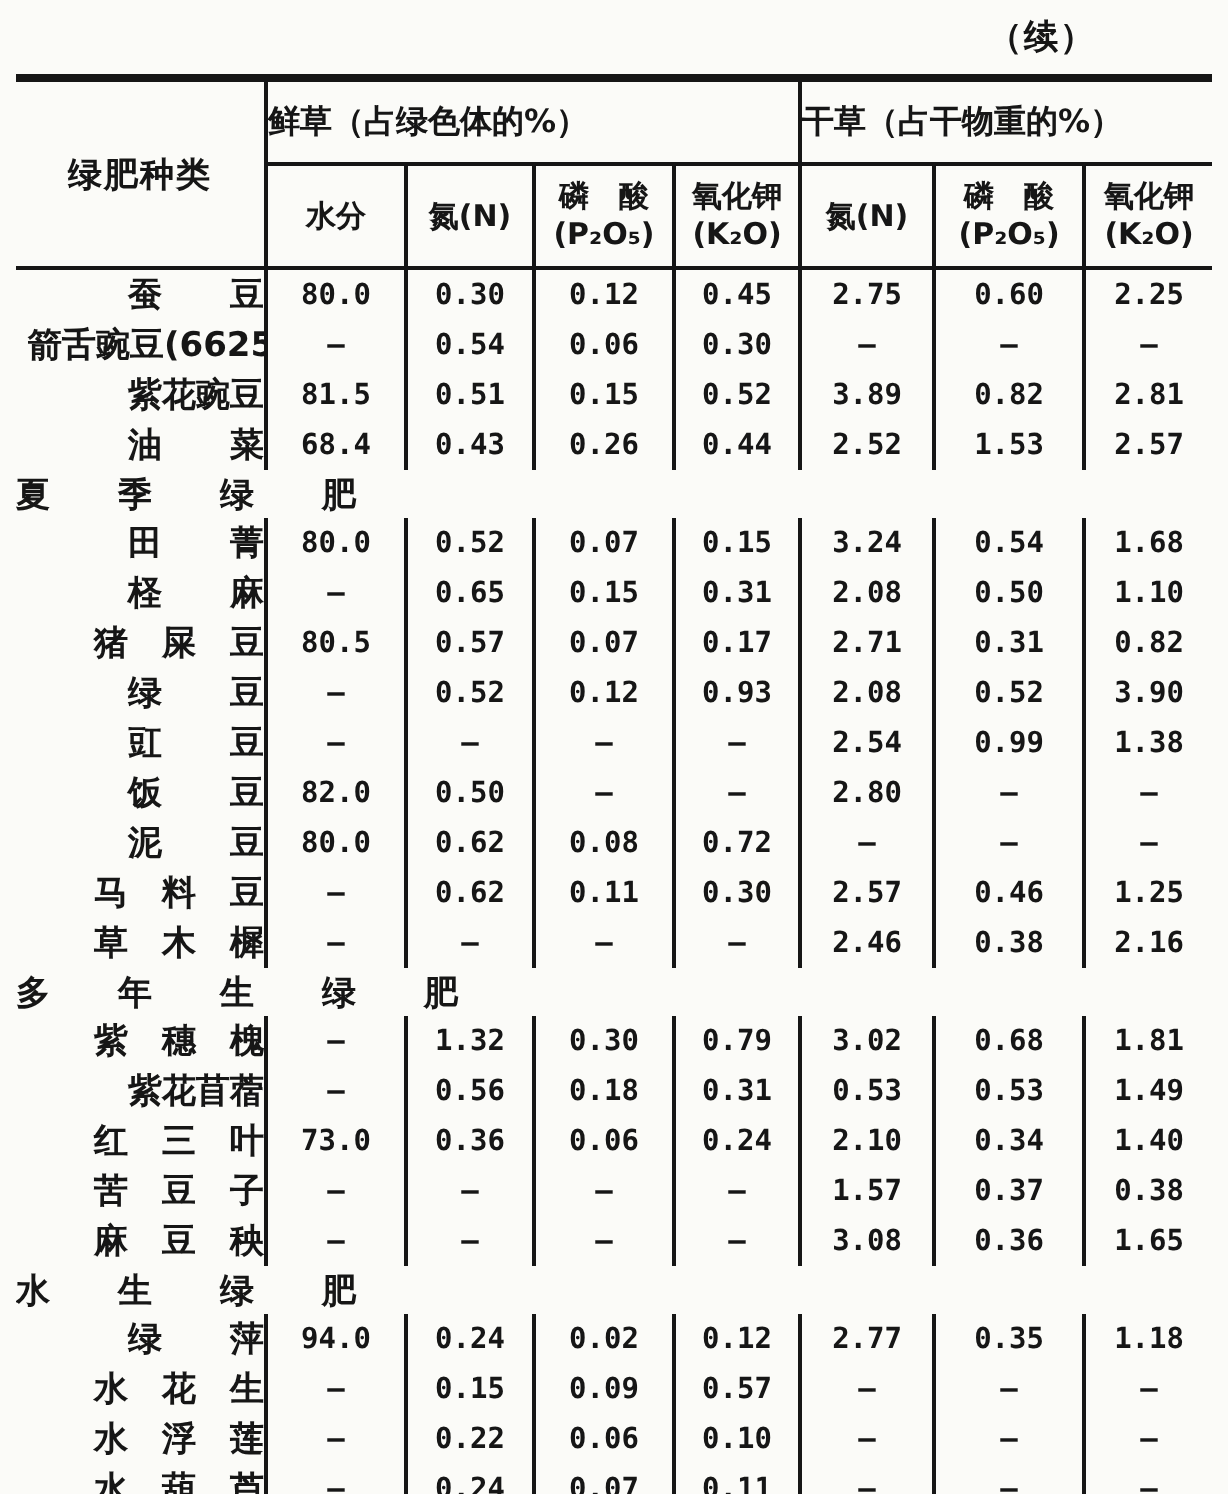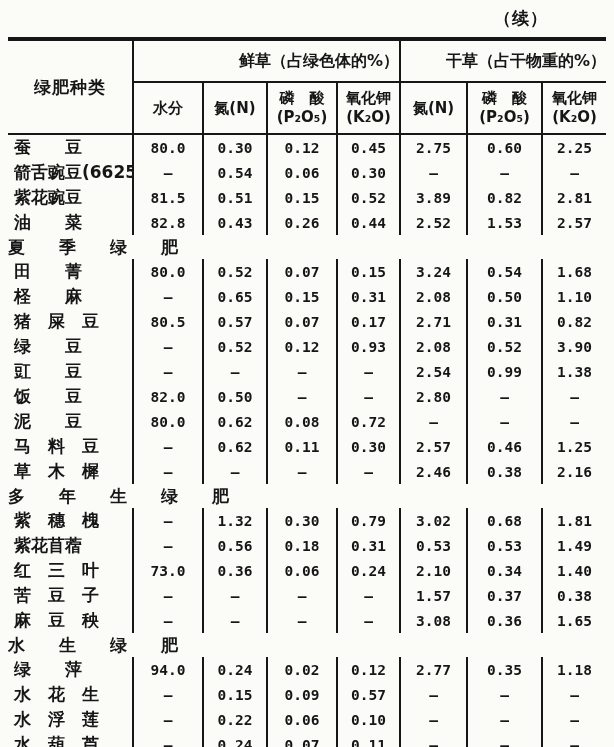--- a/index.html
+++ b/index.html
@@ -18,30 +18,30 @@
   table.gm{
     border-collapse:collapse;table-layout:fixed;width:598px;
     border-top:4px solid #161616;border-bottom:4px solid #161616;
   }
   th,td{padding:0;font-weight:bold;overflow:hidden;}
   th.corner{
     font-size:17px;vertical-align:middle;
     border-bottom:2px solid;letter-spacing:1px;
   }
   th.group{
-    font-size:16px;text-align:right;vertical-align:middle;
+    font-size:16px;text-align:left;vertical-align:middle;
     border-left:2px solid;border-bottom:2px solid;height:40px;
   }
   th.sub{
     font-size:15px;text-align:center;vertical-align:middle;
     border-left:2px solid;border-bottom:2px solid;height:50px;
     line-height:1.25;white-space:pre-line;
   }
   td.name{
-    font-size:17px;text-align:left;padding-left:6px;
+    font-size:17px;text-align:right;padding-left:6px;
     height:25px;vertical-align:middle;white-space:nowrap;
   }
   td.val{
     font-family:"DejaVu Sans Mono","Liberation Mono",monospace;
     font-size:14.5px;text-align:center;vertical-align:middle;
     border-left:2px solid;height:25px;
   }
   tr.section-row td{
     font-size:17px;text-align:left;height:24px;vertical-align:middle;
     white-space:pre;
@@ -111,21 +111,21 @@
           <td class="val">81.5</td>
           <td class="val">0.51</td>
           <td class="val">0.15</td>
           <td class="val">0.52</td>
           <td class="val">3.89</td>
           <td class="val">0.82</td>
           <td class="val">2.81</td>
         </tr>
         <tr>
           <td class="name">油　　菜</td>
-          <td class="val">82.8</td>
+          <td class="val">68.4</td>
           <td class="val">0.43</td>
           <td class="val">0.26</td>
           <td class="val">0.44</td>
           <td class="val">2.52</td>
           <td class="val">1.53</td>
           <td class="val">2.57</td>
         </tr>
         <tr class="section-row">
           <td colspan="8">夏　　季　　绿　　肥</td>
         </tr>

